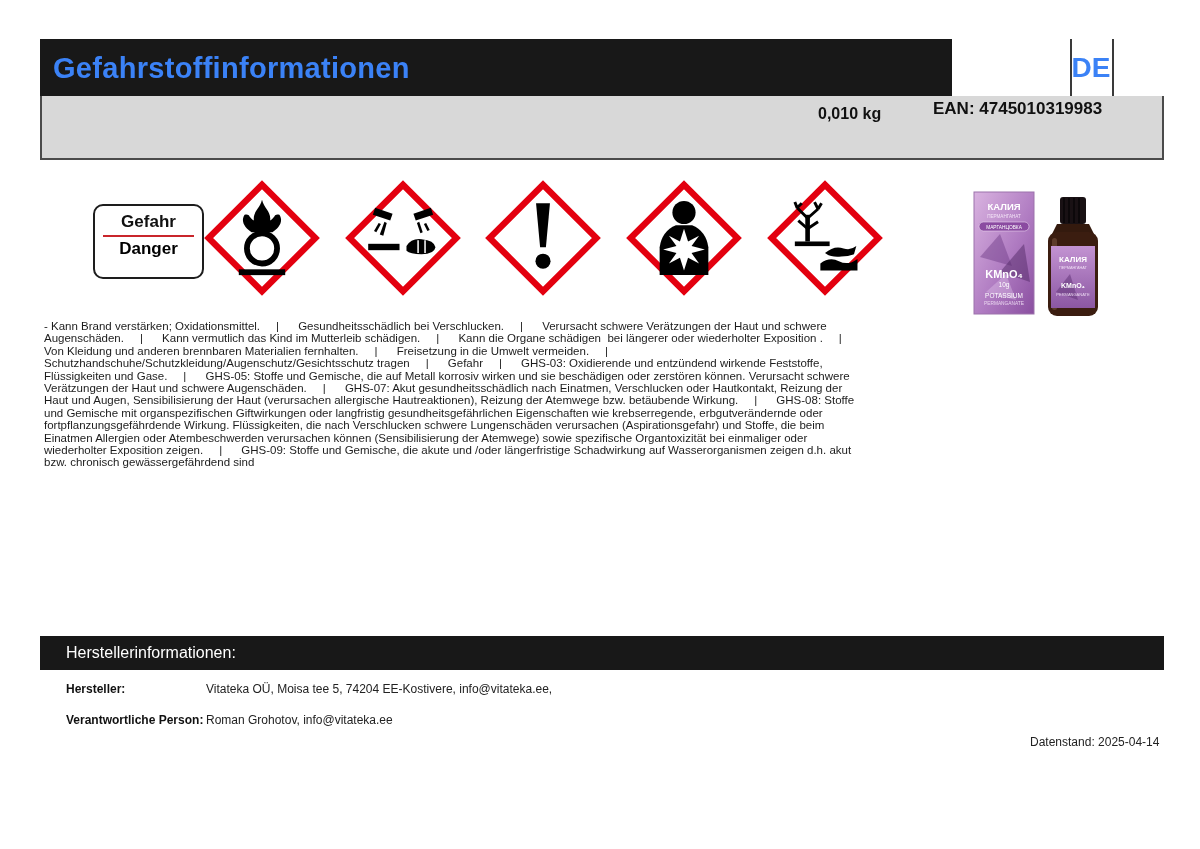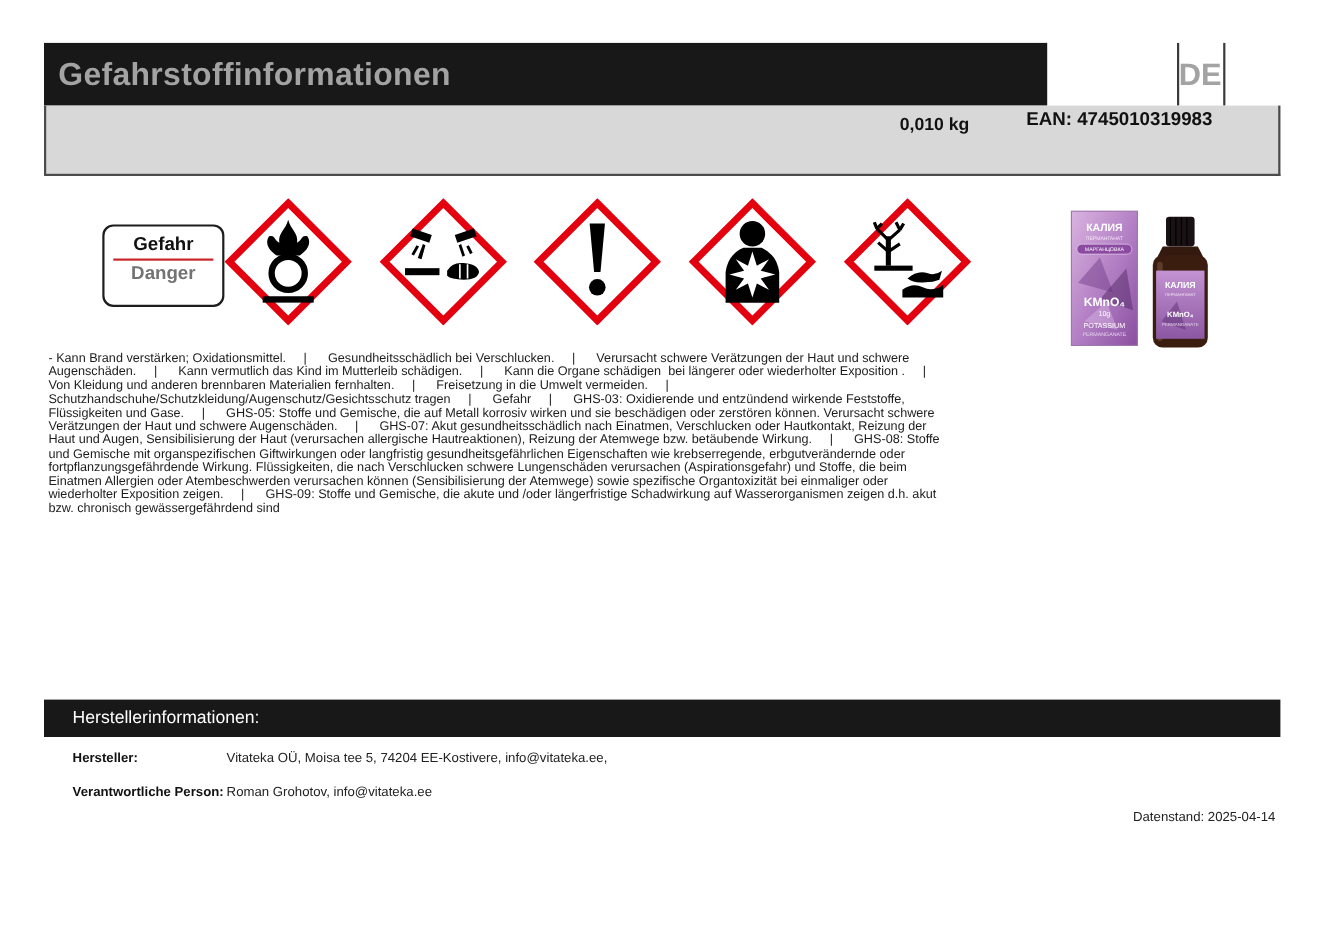--- a/index.html
+++ b/index.html
@@ -1,36 +1,36 @@
 <!DOCTYPE html>
 <html><head>
 <meta charset="utf-8">
 <style>
   html,body{margin:0;padding:0;background:#fff;}
   body{width:1200px;height:849px;position:relative;font-family:"Liberation Sans",sans-serif;color:#1a1a1a;overflow:hidden;}
   .abs{position:absolute;}
 
   
-  .topbar{left:40px;top:39px;width:912px;height:57px;background:#181818;color:#a3a3a3;}
+  .topbar{left:40px;top:39px;width:912px;height:57px;background:#181818;color:#3b82f6;}
   .topbar-title{left:13px;top:13px;font-size:29px;font-weight:bold;letter-spacing:.3px;}
   .lang-sep{top:0;width:2px;height:57px;background:#3a3a3a;}
   .lang-sep.l{left:1030px;} .lang-sep.r{left:1072px;}
   .lang-code{left:1030px;top:13px;width:42px;text-align:center;font-size:28px;font-weight:bold;}
 
   
   .subheader{left:40px;top:96px;width:1124px;height:64px;background:#d8d8d8;border:2px solid #4b4b4b;border-top:none;box-sizing:border-box;}
   .prod-name{left:12px;top:6px;font-size:19px;font-weight:bold;color:#111;}
   .prod-weight{left:776px;top:9px;font-size:16px;font-weight:bold;color:#111;}
   .prod-ean{left:891px;top:3px;font-size:17px;font-weight:bold;color:#111;}
 
   
   .signal-box{left:66px;top:204px;width:111px;height:75px;border:2.5px solid #1d1d1d;border-radius:10px;box-sizing:border-box;background:#fff;text-align:center;margin-left:27px;}
   .signal-de{margin-top:6px;font-size:17px;font-weight:bold;color:#111;}
   .signal-line{margin:3px 8px 2px 8px;height:2px;background:#c9252b;}
-  .signal-en{font-size:17px;font-weight:bold;color:#737373;}
+  .signal-en{font-size:17px;font-weight:bold;color:#000000;}
 
   
   .picto{width:116px;height:116px;top:180px;}
   .p1{left:204px;} .p2{left:345px;} .p3{left:485px;} .p4{left:626px;} .p5{left:767px;}
 
   
   .photo{left:972px;top:182px;width:134px;height:141px;}
 
   
   .hazard-text{left:44px;top:320px;width:818px;font-size:11.5px;line-height:12.4px;white-space:pre-wrap;color:#1c1c1c;}

